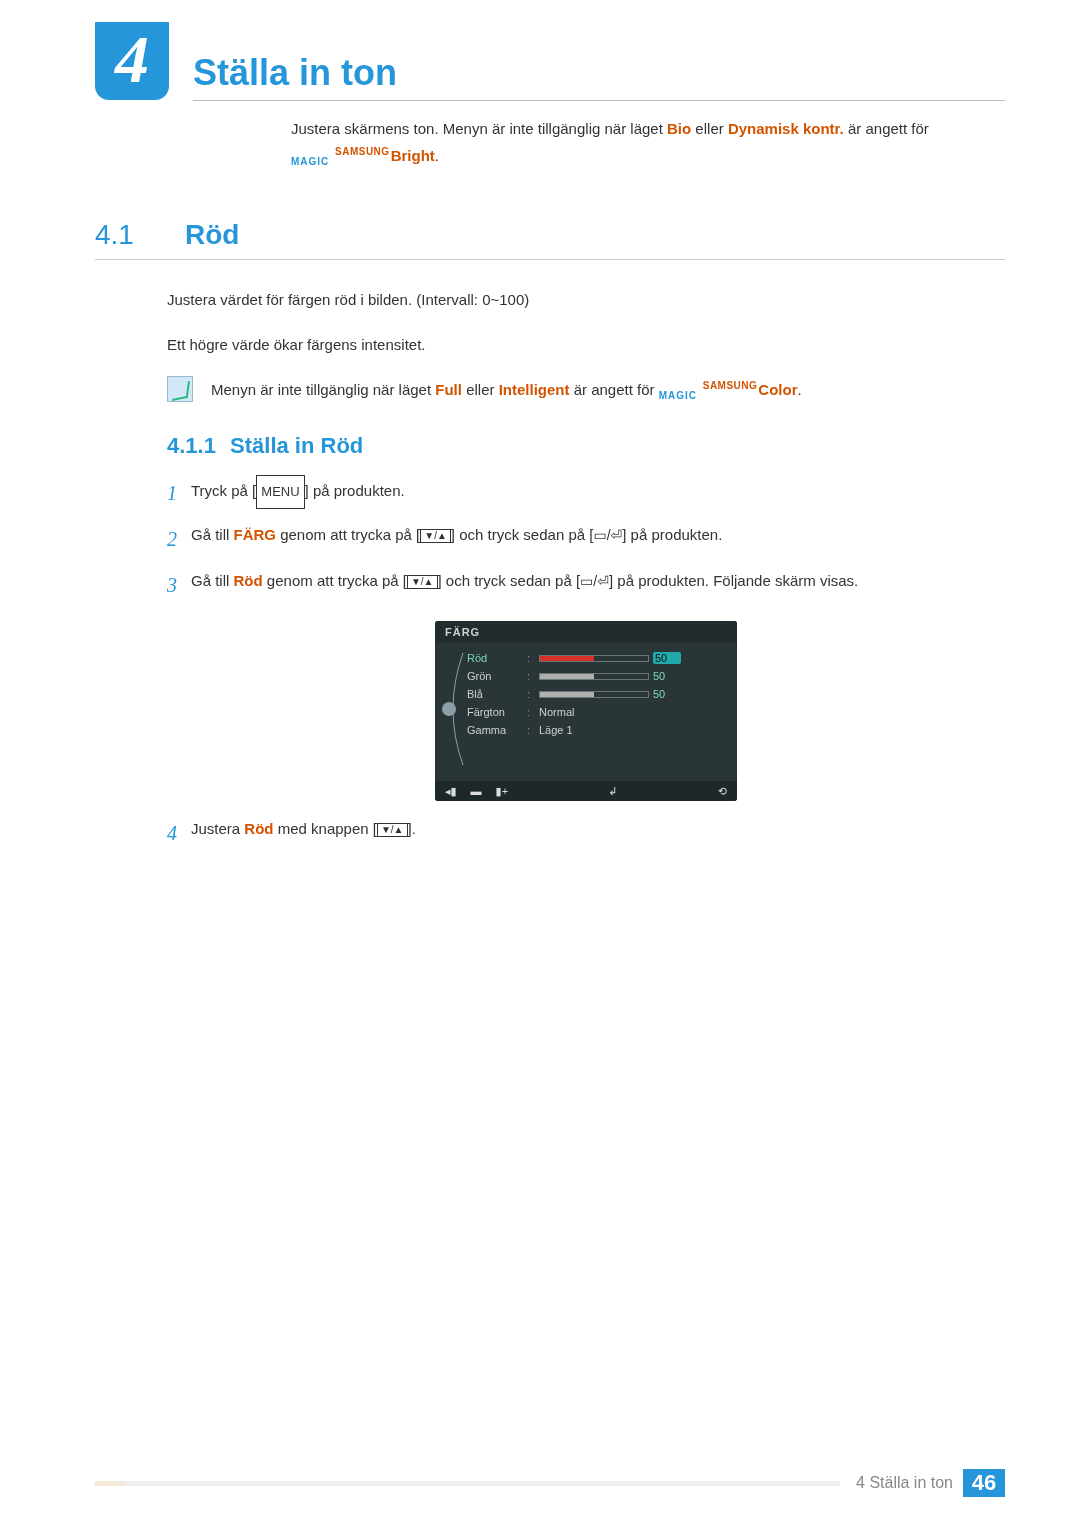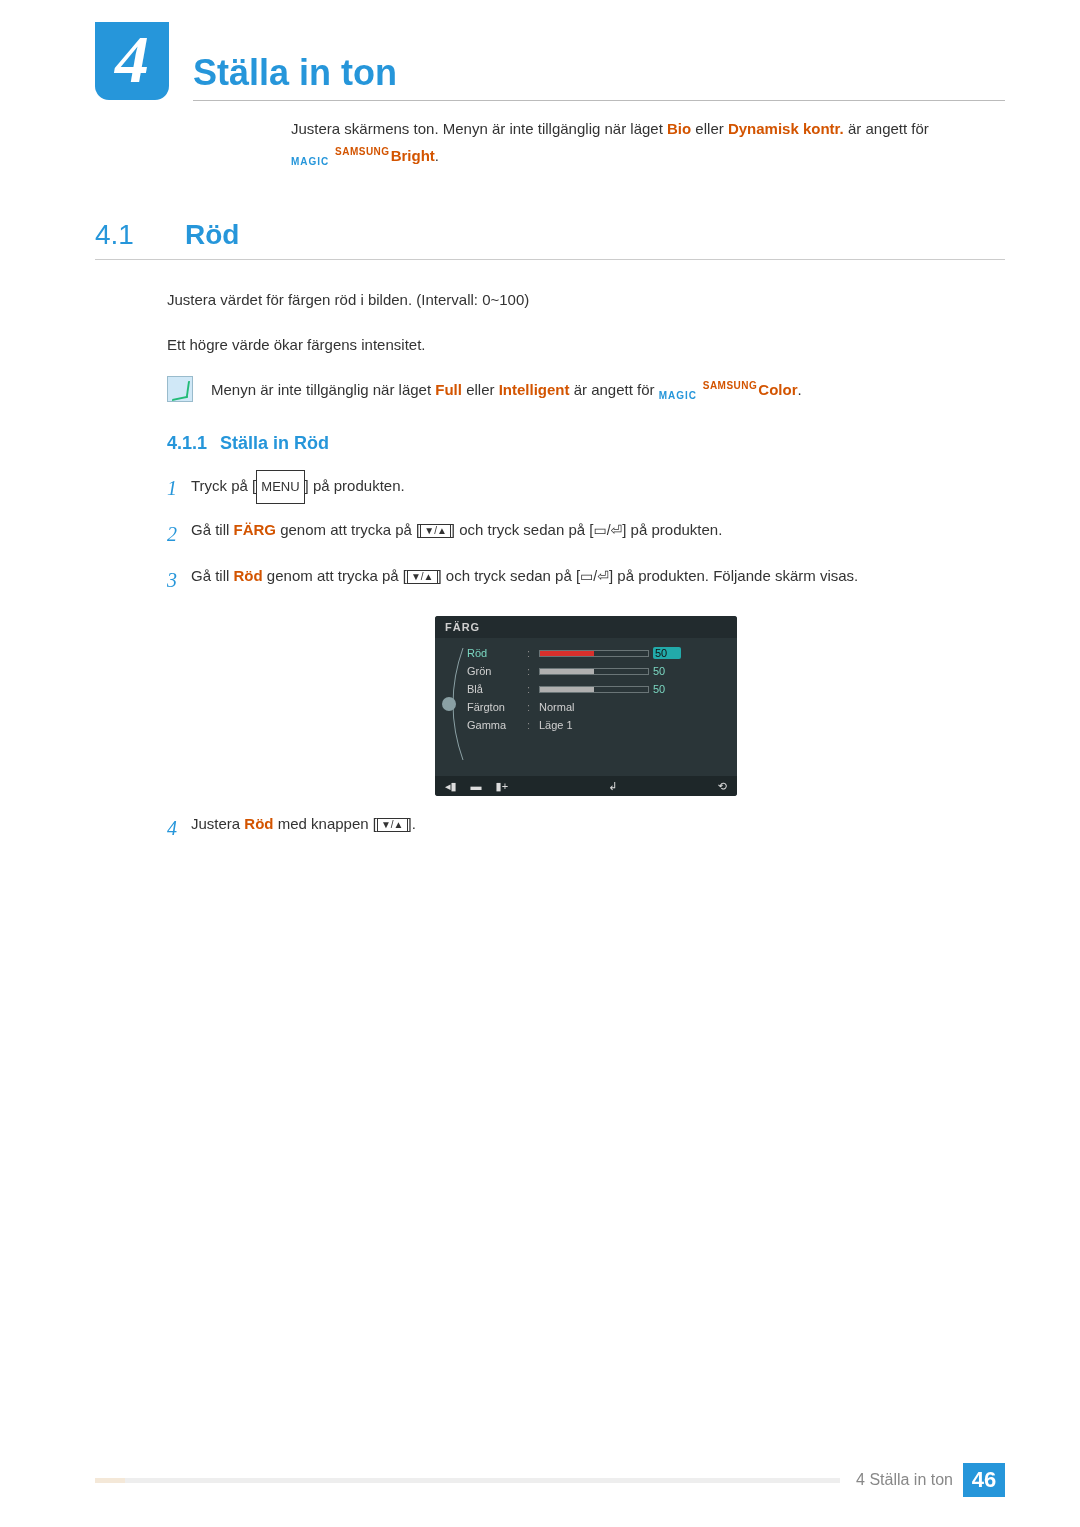--- a/index.html
+++ b/index.html
@@ -85,21 +85,21 @@
   .body-block { margin-left: 72px; font-size:15px; line-height:1.8; }
   .body-p { margin-bottom: 18px; }
   .note-row { display:flex; align-items:flex-start; gap:18px; margin-top:10px; }
   .note-icon {
     width:26px; height:26px; background:#d0e8f7; border:1px solid #9bc; position:relative; flex:0 0 26px;
   }
   .note-icon::after {
     content:""; position:absolute; right:3px; bottom:2px; width:14px; height:14px;
     border-right:2px solid #2b7; border-bottom:2px solid #2b7; transform:rotate(-12deg) skewX(-20deg);
   }
-  .subsec { color:#2696da; font-size:18px; font-weight:bold; margin:30px 0 16px 72px; }
+  .subsec { color:#2696da; font-size:22px; font-weight:bold; margin:30px 0 16px 72px; }
   .subsec .num { margin-right:8px; }
   .steps { margin-left:72px; font-size:15px; }
   .step { display:flex; margin-bottom:10px; line-height:1.8; }
   .step-num {
     color:#2696da; font-style:italic; font-size:20px; font-family:Georgia,serif;
     width:24px; flex:0 0 24px;
   }
   .step-text { flex:1; }
   .btnbox {
     display:inline-block; border:1px solid #333; padding:8px 4px; font-size:13px; vertical-align:middle;
@@ -140,21 +140,21 @@
   .page-footer {
     position:absolute; bottom:30px; left:95px; right:75px;
     display:flex; align-items:center;
   }
   .footer-bar {
     flex:1; height:5px;
     background:linear-gradient(to right,#f4e8d8 0,#f4e8d8 4%,#eee 4%,#eee 100%);
   }
   .footer-text { color:#888; font-size:16px; margin:0 10px 0 16px; }
   .footer-pg {
-    background:#2696da; color:#fff; width:42px; height:34px; font-size:22px; font-weight:bold;
+    background:#2696da; color:#fff; width:42px; height:28px; font-size:22px; font-weight:bold;
     display:flex; align-items:center; justify-content:center;
   }
 </style>
 </head>
 <body>
 
 <div class="page">
 
   <div class="chapter-head">
     <div class="chapter-badge">4</div>

